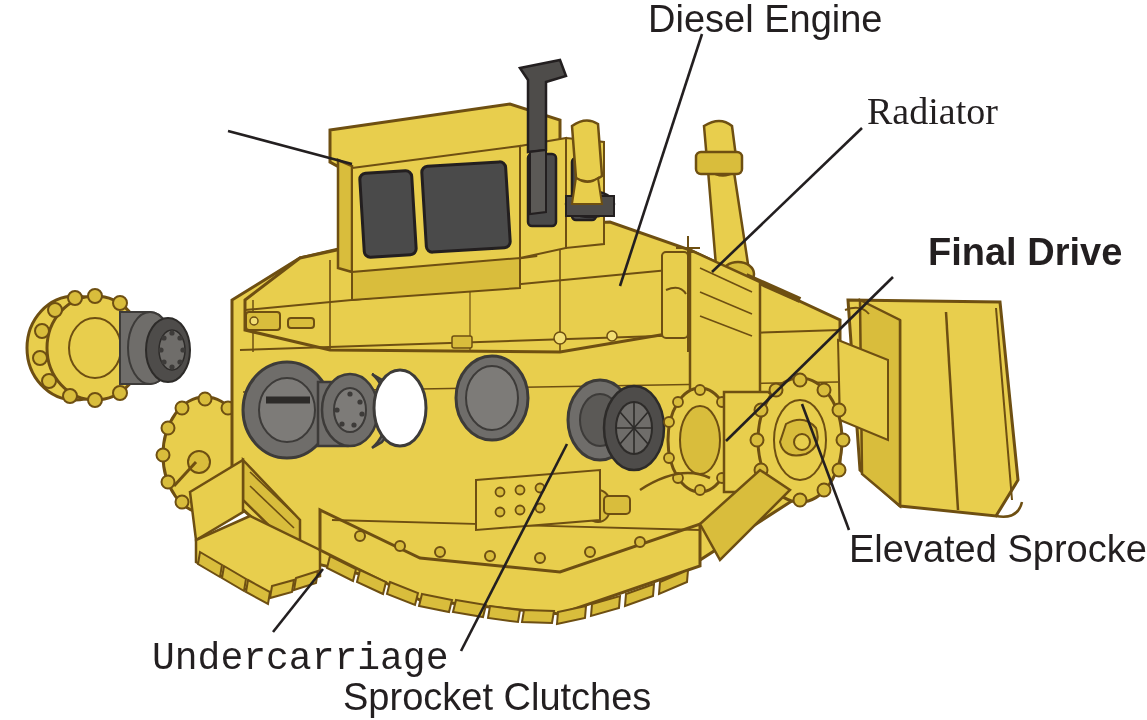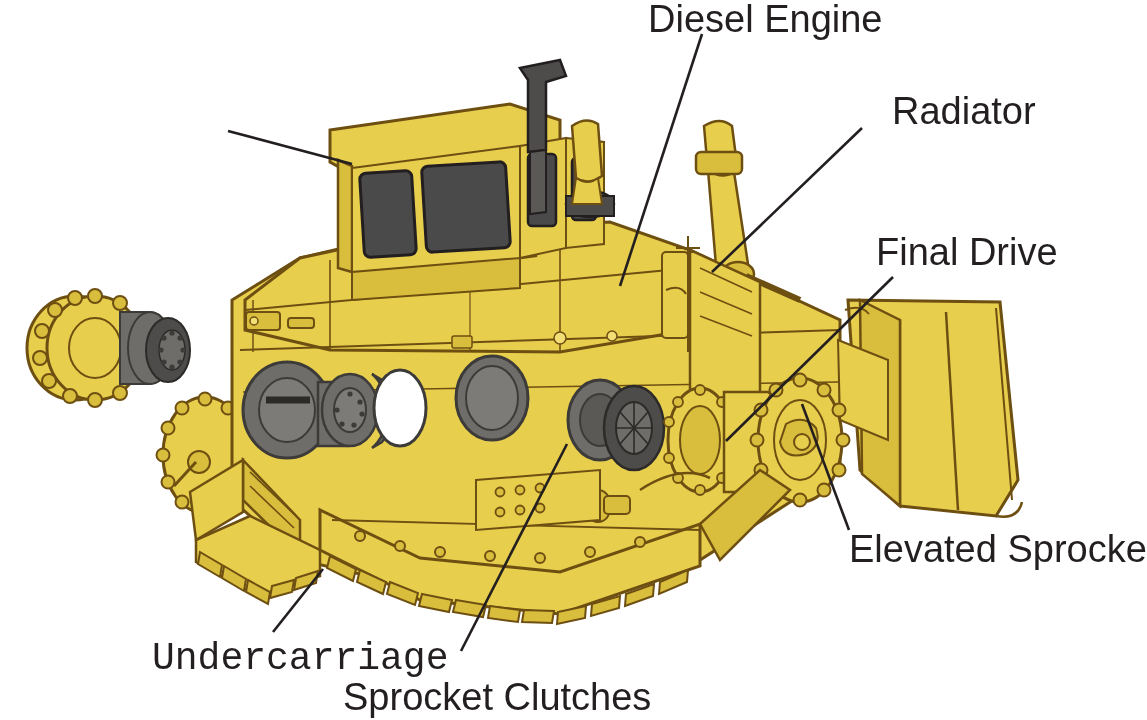--- a/index.html
+++ b/index.html
@@ -297,19 +297,19 @@
         <line x1="228" y1="131" x2="352" y2="164"></line>
         <line x1="862" y1="128" x2="712" y2="272"></line>
         <line x1="893" y1="277" x2="726" y2="441"></line>
         <line x1="849" y1="530" x2="802" y2="404"></line>
         <line x1="273" y1="632" x2="323" y2="569"></line>
         <line x1="461" y1="651" x2="567" y2="444"></line>
       </g>
   </svg>
 
   <div class="lbl" style="left:648px;top:0px;">Diesel Engine</div>
-  <div class="lbl" style="left:892px;top:92px;">Radiator</div>
-  <div class="lbl" style="left:876px;top:233px;">Final Drive</div>
+  <div class="lbl" style="left:867px;top:92px;font-family:Liberation Serif, serif;">Radiator</div>
+  <div class="lbl" style="left:928px;top:233px;font-weight:bold;">Final Drive</div>
   <div class="lbl" style="left:849px;top:530px;">Elevated Sprocket</div>
   <div class="lbl" style="left:152px;top:640px;font-family:Liberation Mono, monospace;">Undercarriage</div>
   <div class="lbl" style="left:343px;top:678px;">Sprocket Clutches</div>
 
 </div>
 
 </body></html>

